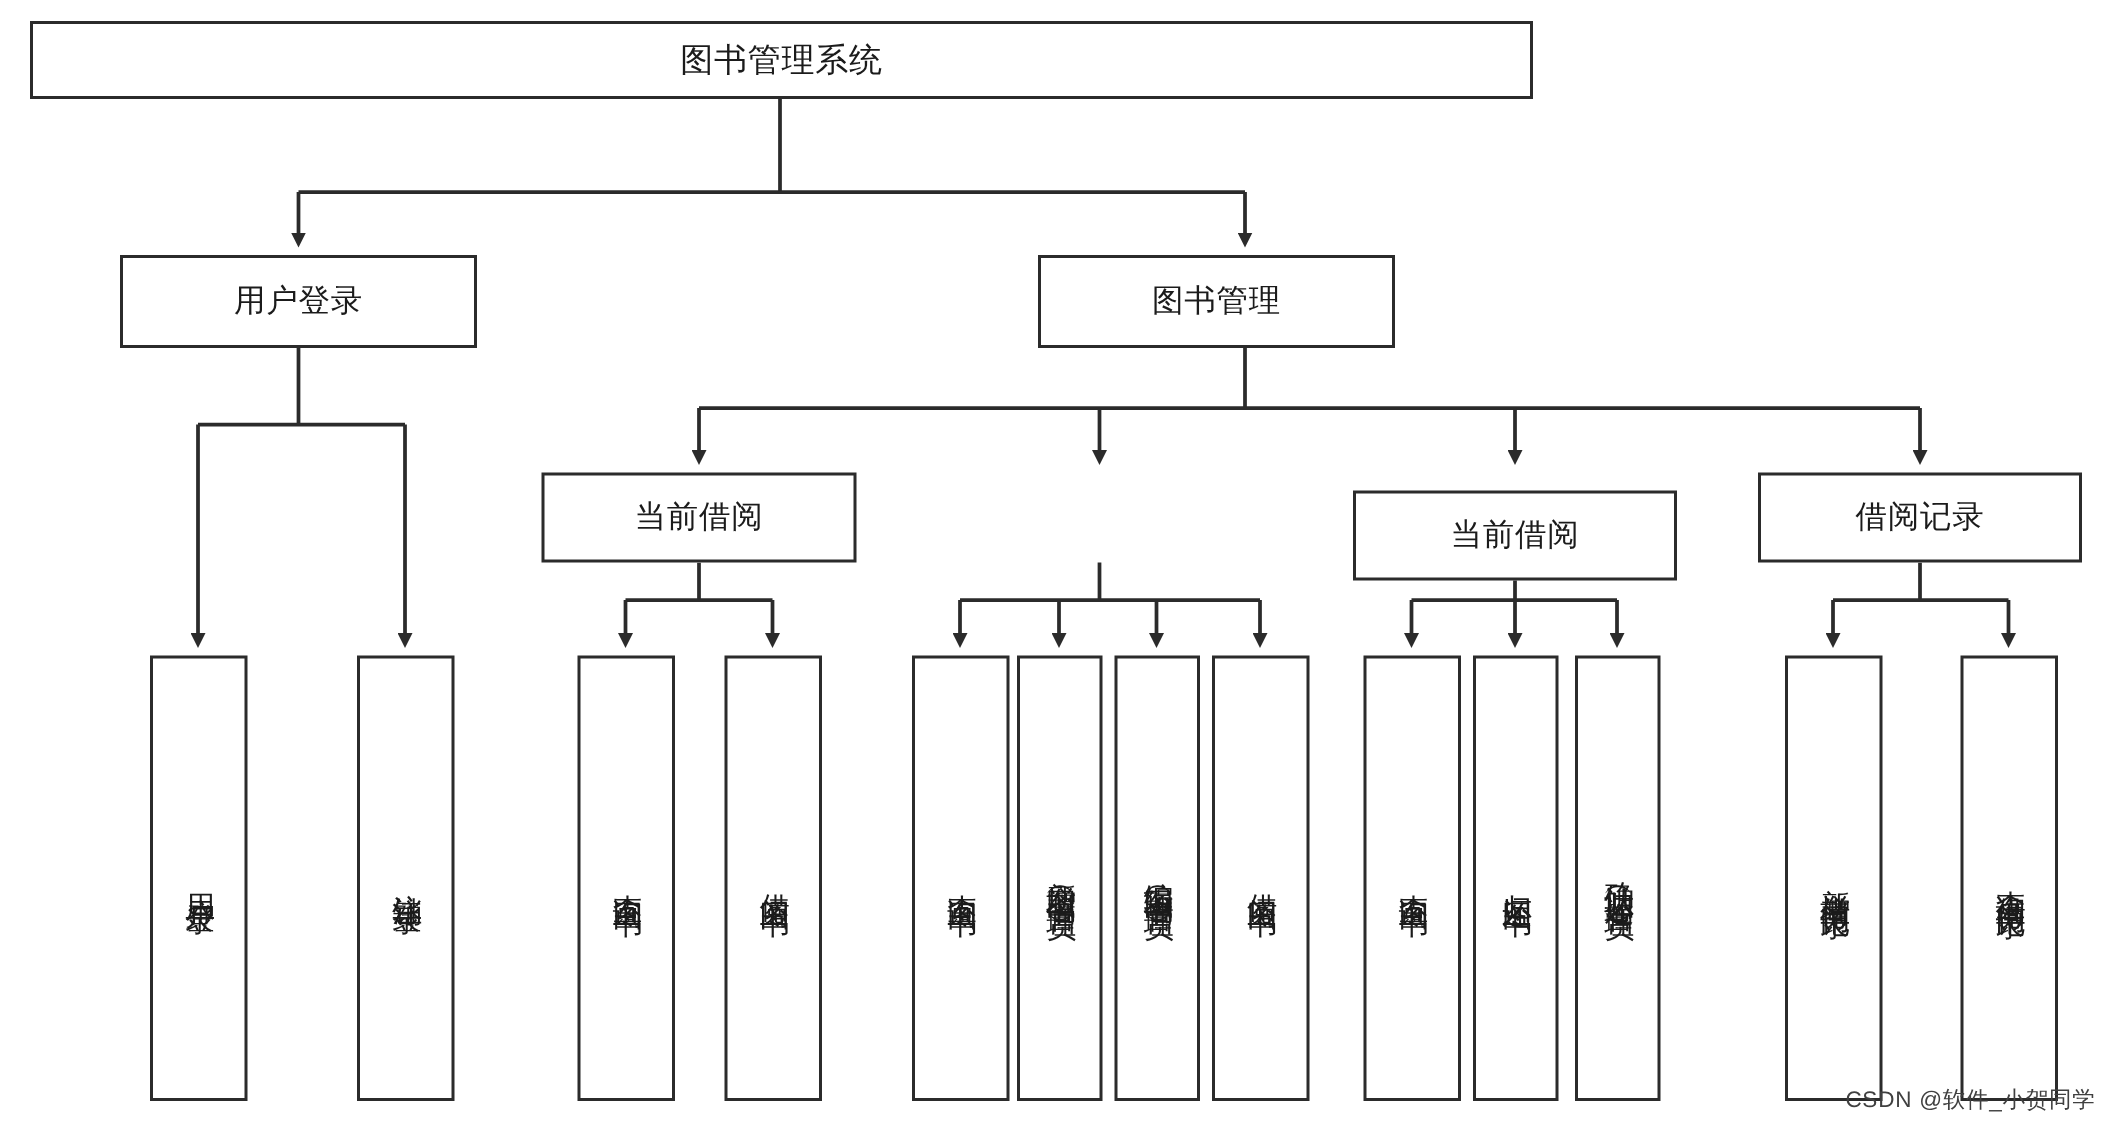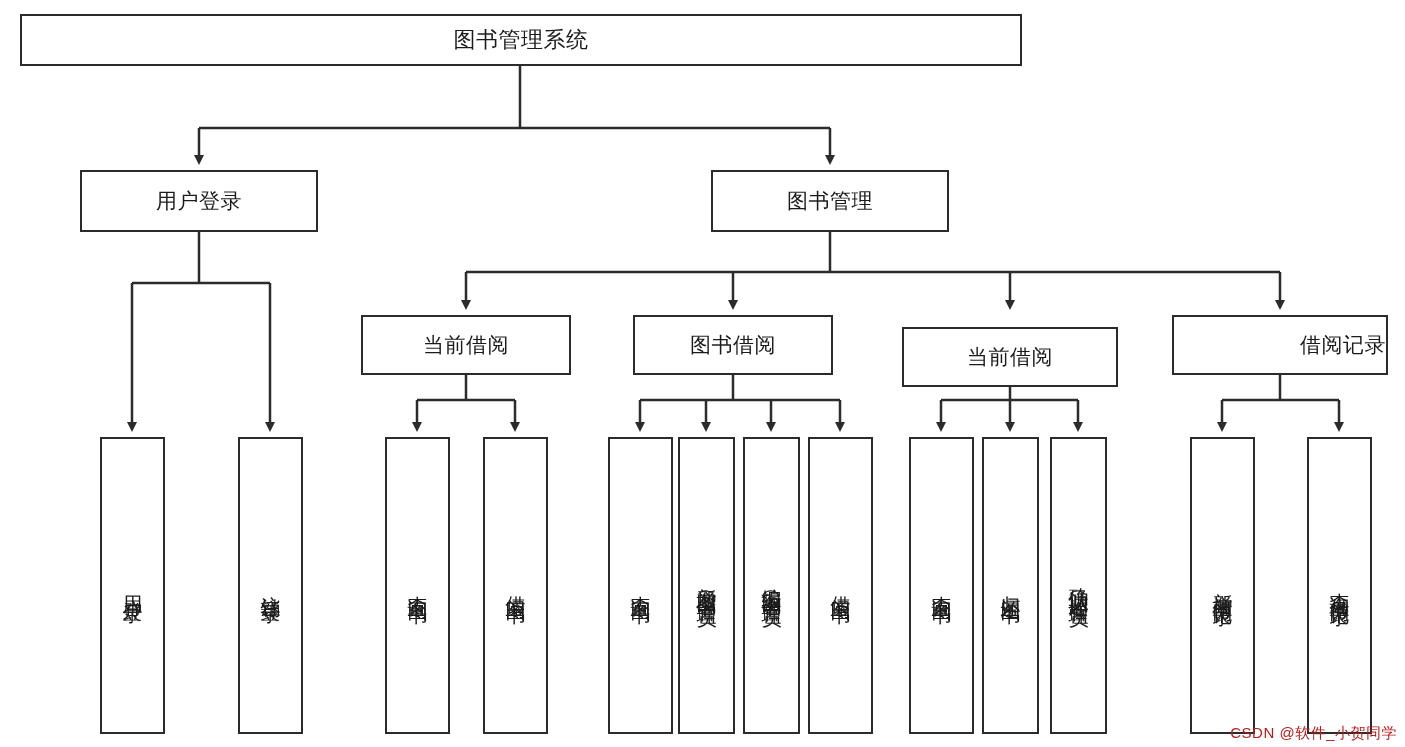--- a/index.html
+++ b/index.html
@@ -59,21 +59,21 @@
     font-size: 20px;
     line-height: 1.35;
     letter-spacing: 3px;
     white-space: nowrap;
   }
   .watermark {
     position: absolute;
     right: 8px;
     bottom: 4px;
     font-size: 15px;
-    color: #b91c1c;
+    color: #404040;
     letter-spacing: 0.5px;
     white-space: nowrap;
     user-select: none;
   }
 </style>
 </head>
 <body>
 
 <div id="canvas">
 
@@ -127,34 +127,31 @@
     </g>
   </svg>
 
   <div class="node horiz root" style="left:20px; top:14px; width:1002px; height:52px;">
     <span class="lbl">图书管理系统</span>
   </div>
 
   <div class="node horiz" style="left:80px; top:170px; width:238px; height:62px;">
     <span class="lbl">用户登录</span>
   </div>
-  <div class="node horiz" style="left:711px; top:170px; width:238px; height:62px;">
+  <div class="node horiz" style="left:692px; top:170px; width:238px; height:62px;">
     <span class="lbl">图书管理</span>
   </div>
 
   <div class="node horiz" style="left:361px; top:315px; width:210px; height:60px;">
     <span class="lbl">当前借阅</span>
   </div>
-  <div class="node horiz" style="left:633px; top:315px; width:200px; height:60px;">
-    <span class="lbl">图书借阅</span>
-  </div>
   <div class="node horiz" style="left:902px; top:315px; width:216px; height:60px;margin-top:12px;">
     <span class="lbl">当前借阅</span>
   </div>
-  <div class="node horiz" style="left:1172px; top:315px; width:216px; height:60px;justify-content:flex-end;">
+  <div class="node horiz" style="left:1172px; top:315px; width:216px; height:60px;">
     <span class="lbl">借阅记录</span>
   </div>
 
   <div class="node vert" style="left:100px; top:437px; width:65px; height:297px;">
     <span class="lbl">用户登录</span>
   </div>
   <div class="node vert" style="left:238px; top:437px; width:65px; height:297px;">
     <span class="lbl">注销登录</span>
   </div>
 

